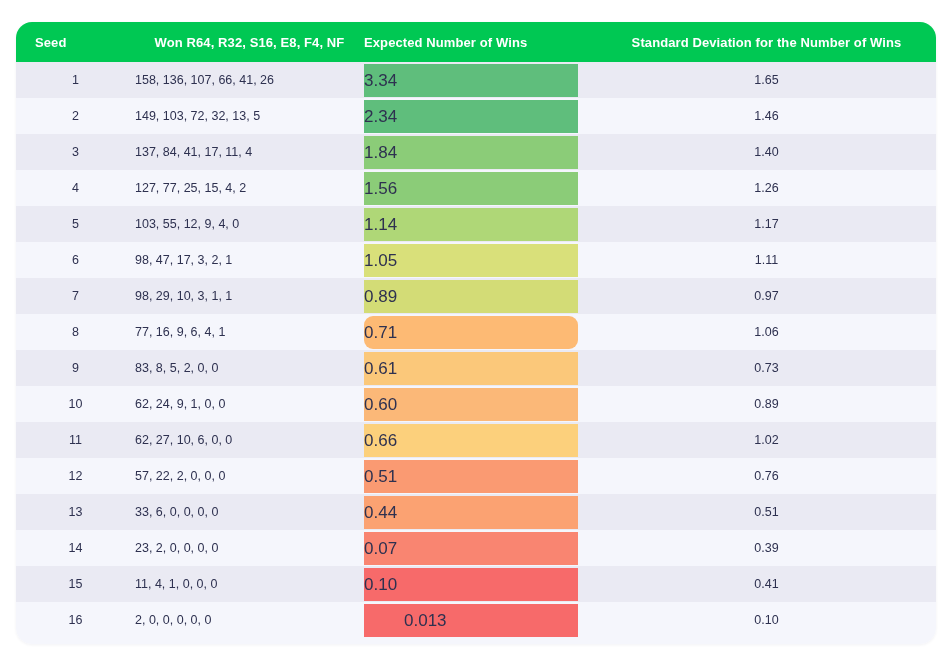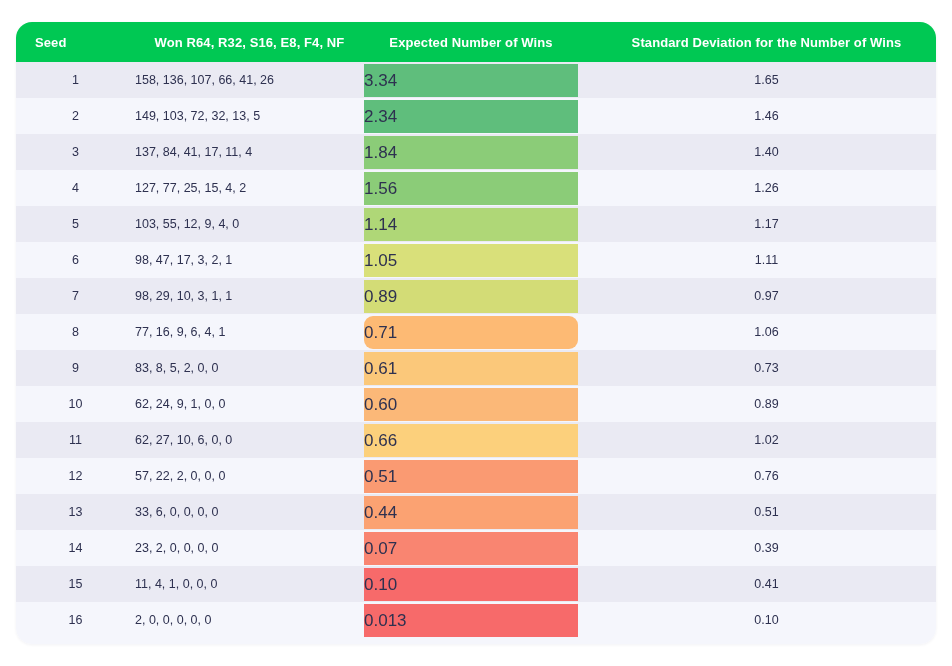--- a/index.html
+++ b/index.html
@@ -34,21 +34,21 @@
     background: #00C853;
     color: #ffffff;
     font-size: 13px;
     font-weight: bold;
     height: 40px;
     padding: 0;
     letter-spacing: 0.1px;
   }
   thead th.c-seed    { width: 100px; text-align: left; padding-left: 19px; }
   thead th.c-won     { width: 229px; text-align: center; }
-  thead th.c-exp     { width: 214px; text-align: center; }
+  thead th.c-exp     { width: 214px; text-align: left; }
   thead th.c-sd      { width: 377px; text-align: center; }
 
   tbody td {
     height: 36px;
     font-size: 12.5px;
     color: #2E3150;
     padding: 0;
     vertical-align: middle;
   }
   tbody tr.odd  td { background: #EAEAF3; }
@@ -204,21 +204,21 @@
           <td class="c-won">11, 4, 1, 0, 0, 0</td>
           <td class="c-exp">
             <span class="heat" style="background: rgb(247, 106, 106);">0.10</span>
           </td>
           <td class="c-sd">0.41</td>
         </tr>
         <tr class="even">
           <td class="c-seed">16</td>
           <td class="c-won">2, 0, 0, 0, 0, 0</td>
           <td class="c-exp">
-            <span class="heat" style="background: rgb(247, 106, 106);">0.013</span>
+            <span class="heat" style="background: rgb(247, 106, 106); padding-left: 40px;">0.013</span>
           </td>
           <td class="c-sd">0.10</td>
         </tr>
         <tr class="spacer-row">
           <td colspan="4"></td>
         </tr>
       </tbody>
   </table>
 </div>
 

